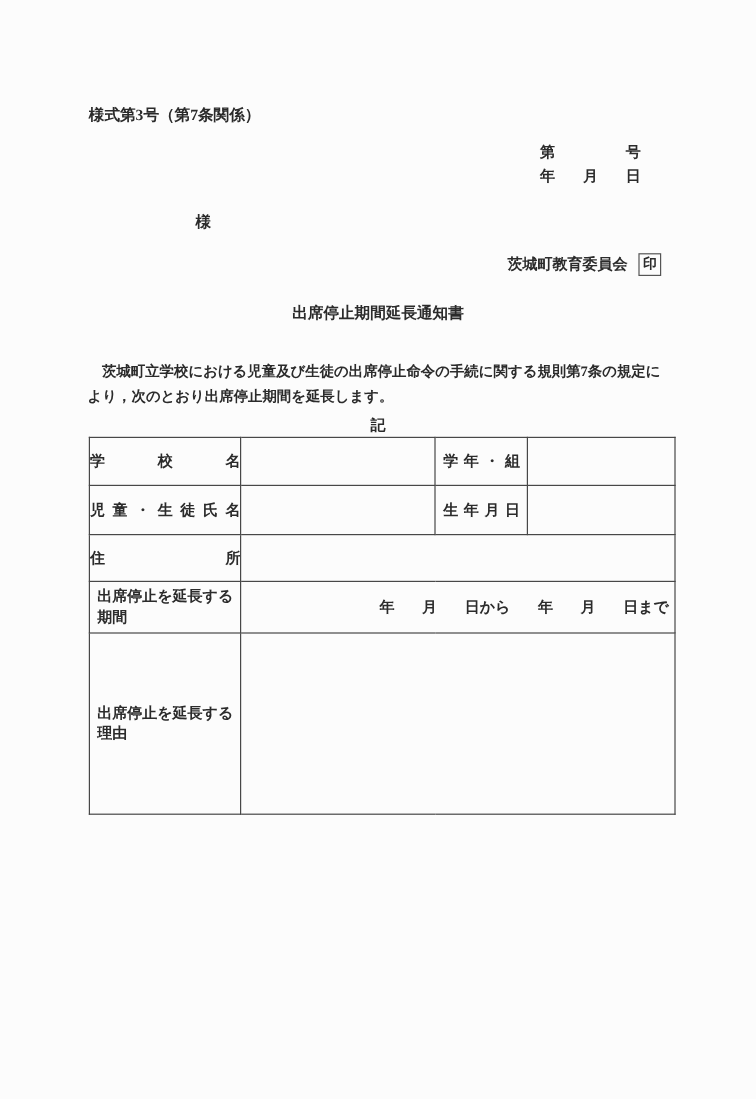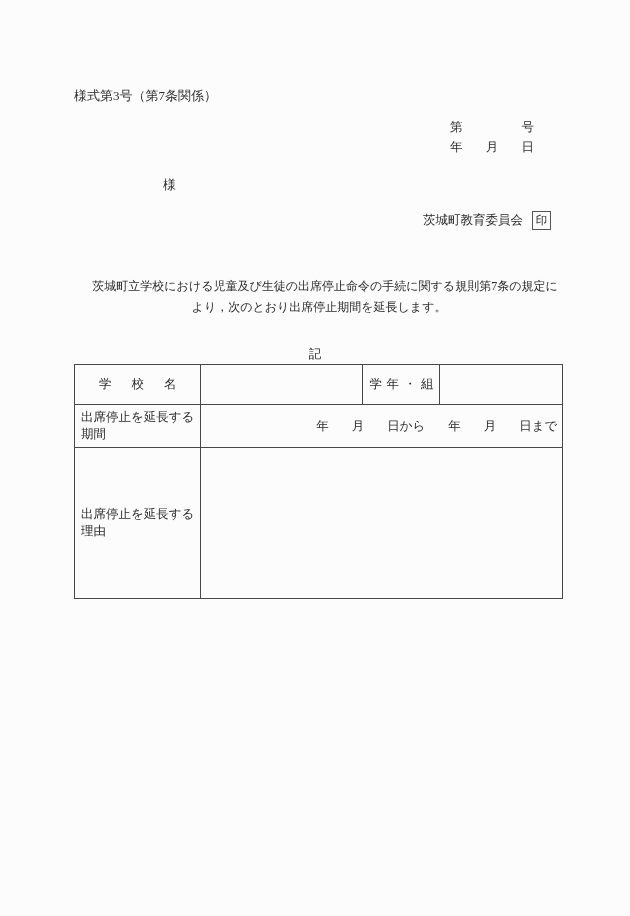--- a/index.html
+++ b/index.html
@@ -4,42 +4,43 @@
 <style>
   html,body { margin:0; padding:0; background:#e8e8e8; }
   .page {
     position:relative;
     width:630px; height:916px;
     margin:0 auto;
     background:#fcfcfc;
     color:#2b2b2b;
     font-family:"Liberation Serif","DejaVu Serif",serif;
     overflow:hidden;
+    font-weight:bold;
   }
   .form-number { position:absolute; left:74px; top:87px; font-size:13px; }
   .doc-meta { position:absolute; left:450px; top:117px; width:84px; font-size:12.5px; }
   .doc-meta .line { display:flex; justify-content:space-between; height:20px; align-items:center; }
   .addressee { position:absolute; left:163px; top:176px; font-size:13px; }
   .issuer-line { position:absolute; left:423px; top:211px; display:flex; align-items:center; gap:9px; font-size:12.5px; }
   .seal-box {
     display:flex; align-items:center; justify-content:center;
     width:17px; height:17px; border:1px solid #555;
     font-size:11.5px; line-height:17px;
   }
   .doc-title { position:absolute; left:0; top:252px; width:630px; text-align:center; font-size:13px; }
-  .body-text { position:absolute; left:73px; top:276px; width:492px; font-size:12px; line-height:21px;text-align:center; }
+  .body-text { position:absolute; left:73px; top:299px; width:492px; font-size:12px; line-height:21px; }
   .body-text div { white-space:nowrap; }
   .record-marker { position:absolute; left:0; top:346px; width:630px; text-align:center; font-size:12.5px; }
 
   table.form-table {
     position:absolute; left:74px; top:364px;
     border-collapse:collapse; table-layout:fixed;
   }
   .form-table td { border:1px solid #484848; font-size:12.5px; vertical-align:middle; overflow:hidden; }
-  td.lbl  { padding:0 24px; text-align:justify; text-align-last:justify; }
+  td.lbl  { padding:0 0; text-align:justify; text-align-last:justify; }
   td.lbl2 { padding:3px 6px; text-align:justify; text-align-last:justify; }
   td.lbl-left { padding:4px 6px; text-align:left; }
   td.lbl-left div { line-height:17px; white-space:nowrap; }
   tr.h-40 { height:40px; } tr.h-41 { height:41px; } tr.h-39 { height:39px; } tr.h-151 { height:151px; }
   .dateline { display:flex; justify-content:flex-end; align-items:center; gap:23px; padding-right:4px; }
   .dateline span { white-space:nowrap; }
 </style>
 </head>
 <body>
 
@@ -59,20 +60,21 @@
     </div>
   </div>
 
   <div class="addressee">様</div>
 
   <div class="issuer-line">
     <span>茨城町教育委員会</span>
     <span class="seal-box">印</span>
   </div>
 
+  <div class="doc-title">出席停止期間延長通知書</div>
 
   <div class="body-text">
     <div>　茨城町立学校における児童及び生徒の出席停止命令の手続に関する規則第7条の規定に</div>
     <div>より，次のとおり出席停止期間を延長します。</div>
   </div>
 
   <div class="record-marker">記</div>
 
   <table class="form-table">
     <colgroup>
@@ -80,20 +82,30 @@
         <col style="width:162px">
         <col style="width:77px">
         <col style="width:123px">
     </colgroup>
     <tbody>
         <tr class="h-40">
       <td class="lbl">学校名</td>
       <td></td>
       <td class="lbl2">学年・組</td>
       <td></td>
+    </tr>
+    <tr class="h-41">
+      <td class="lbl">児童・生徒氏名</td>
+      <td></td>
+      <td class="lbl2">生年月日</td>
+      <td></td>
+    </tr>
+    <tr class="h-39">
+      <td class="lbl">住所</td>
+      <td colspan="3"></td>
     </tr>
     <tr class="h-40">
       <td class="lbl-left">
         <div>出席停止を延長する</div>
         <div>期間</div>
       </td>
       <td colspan="3">
         <div class="dateline">
           <span>年</span>
           <span>月</span>

